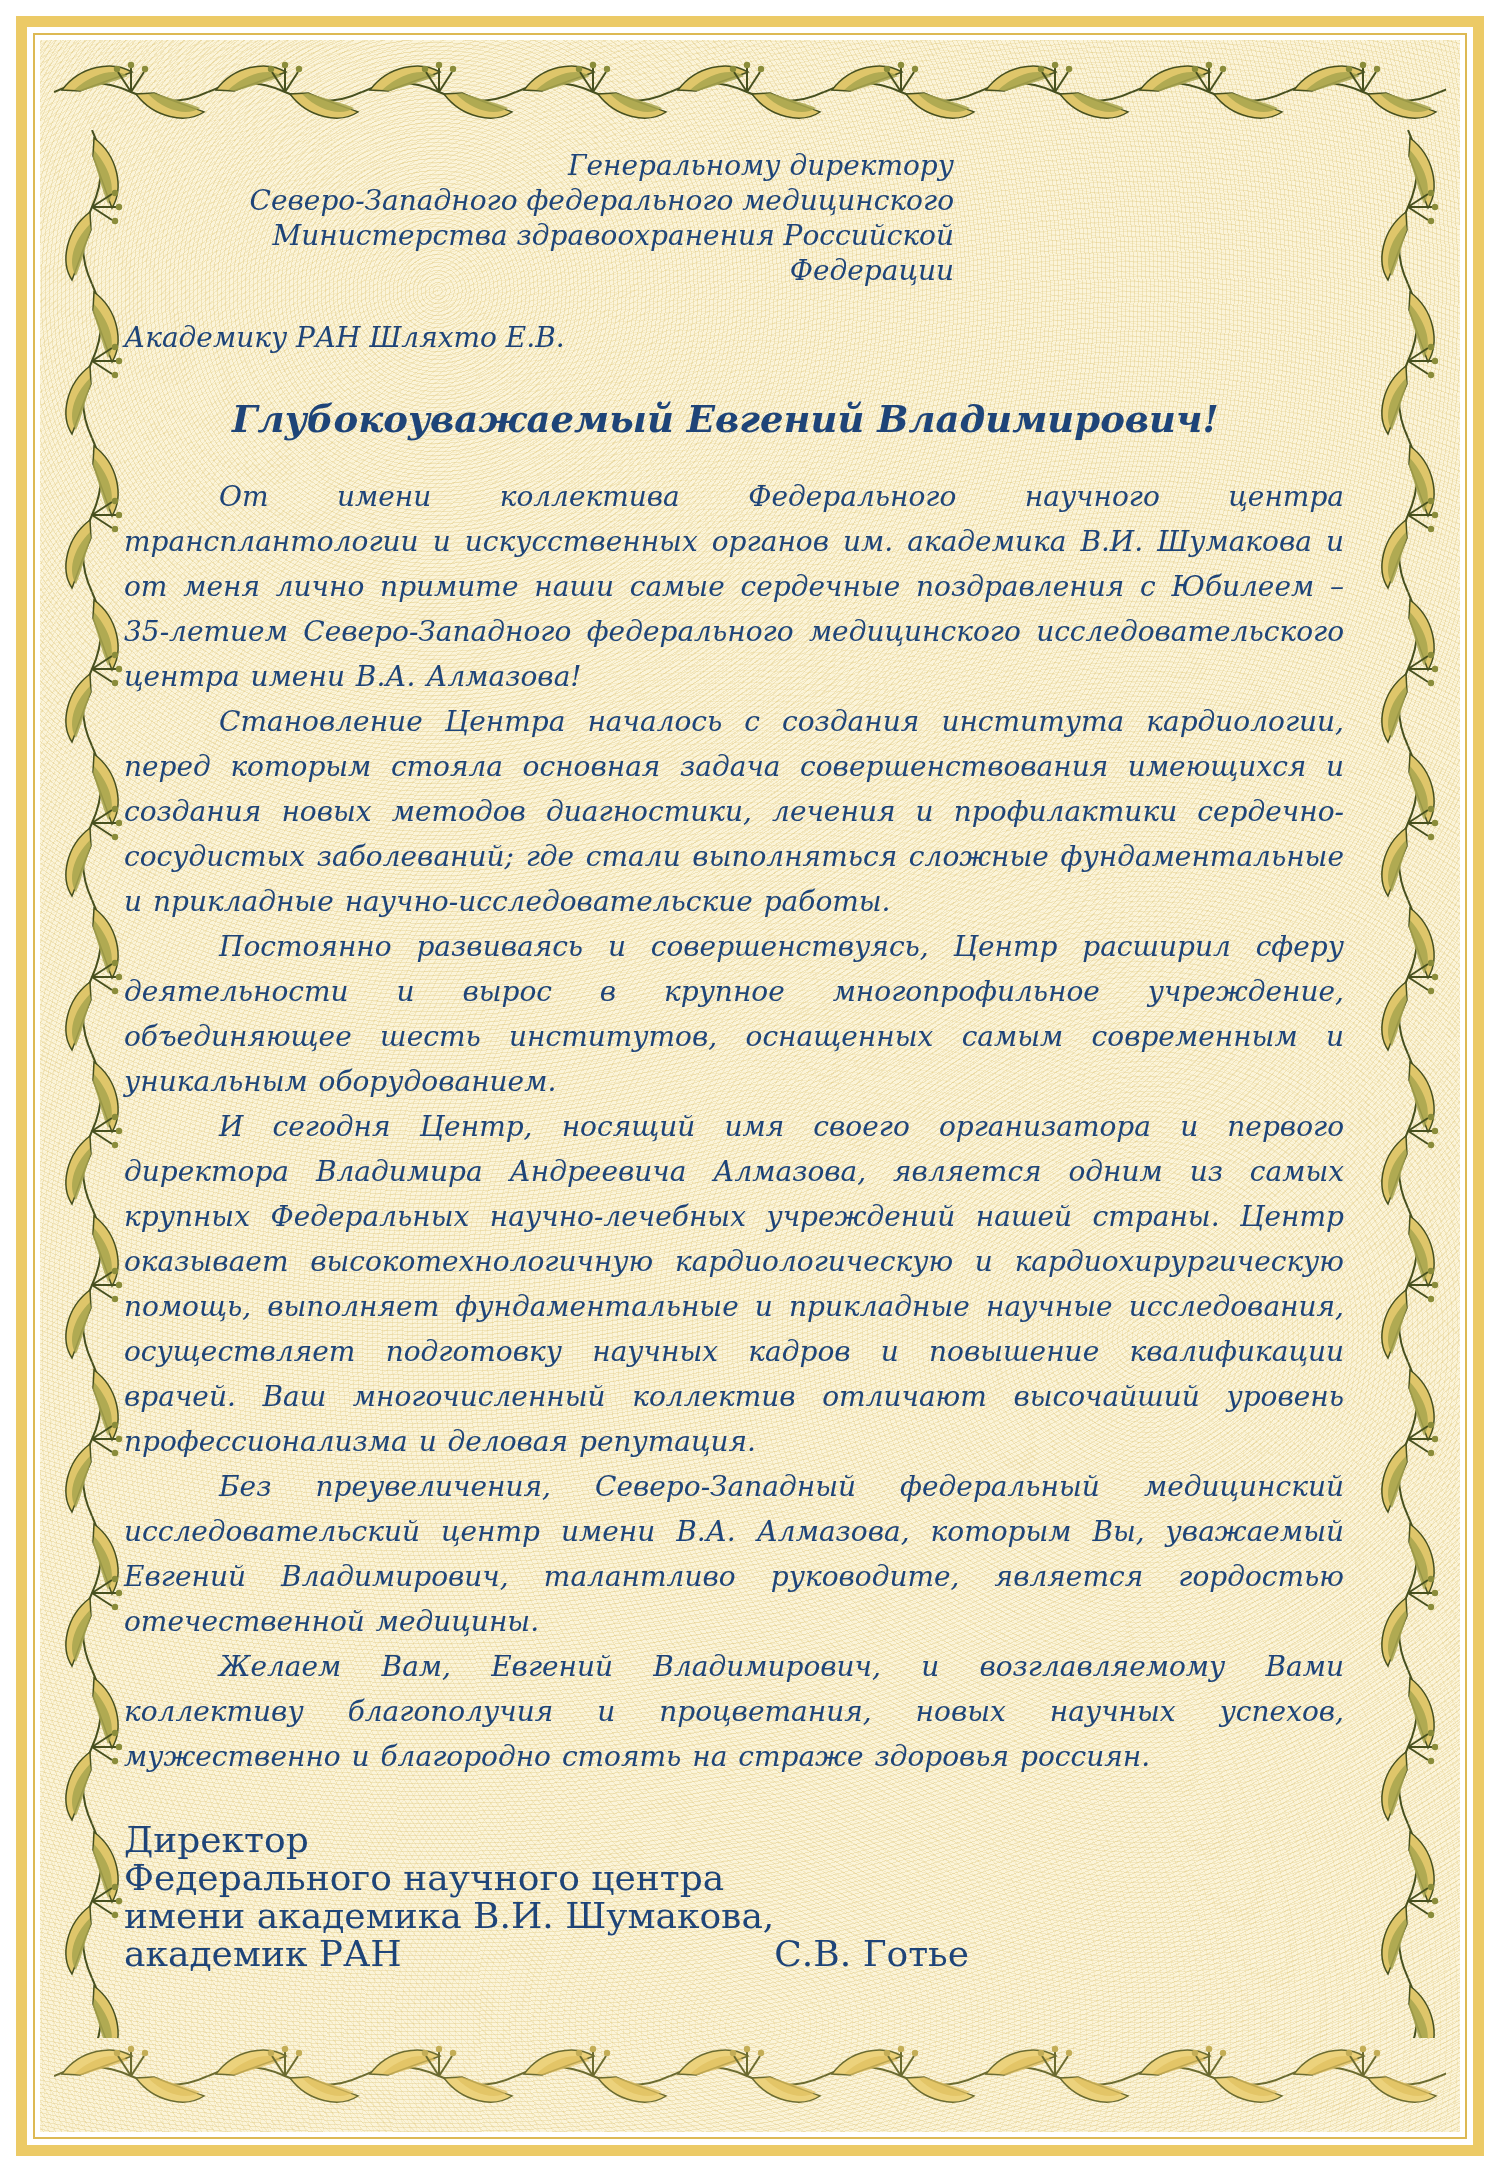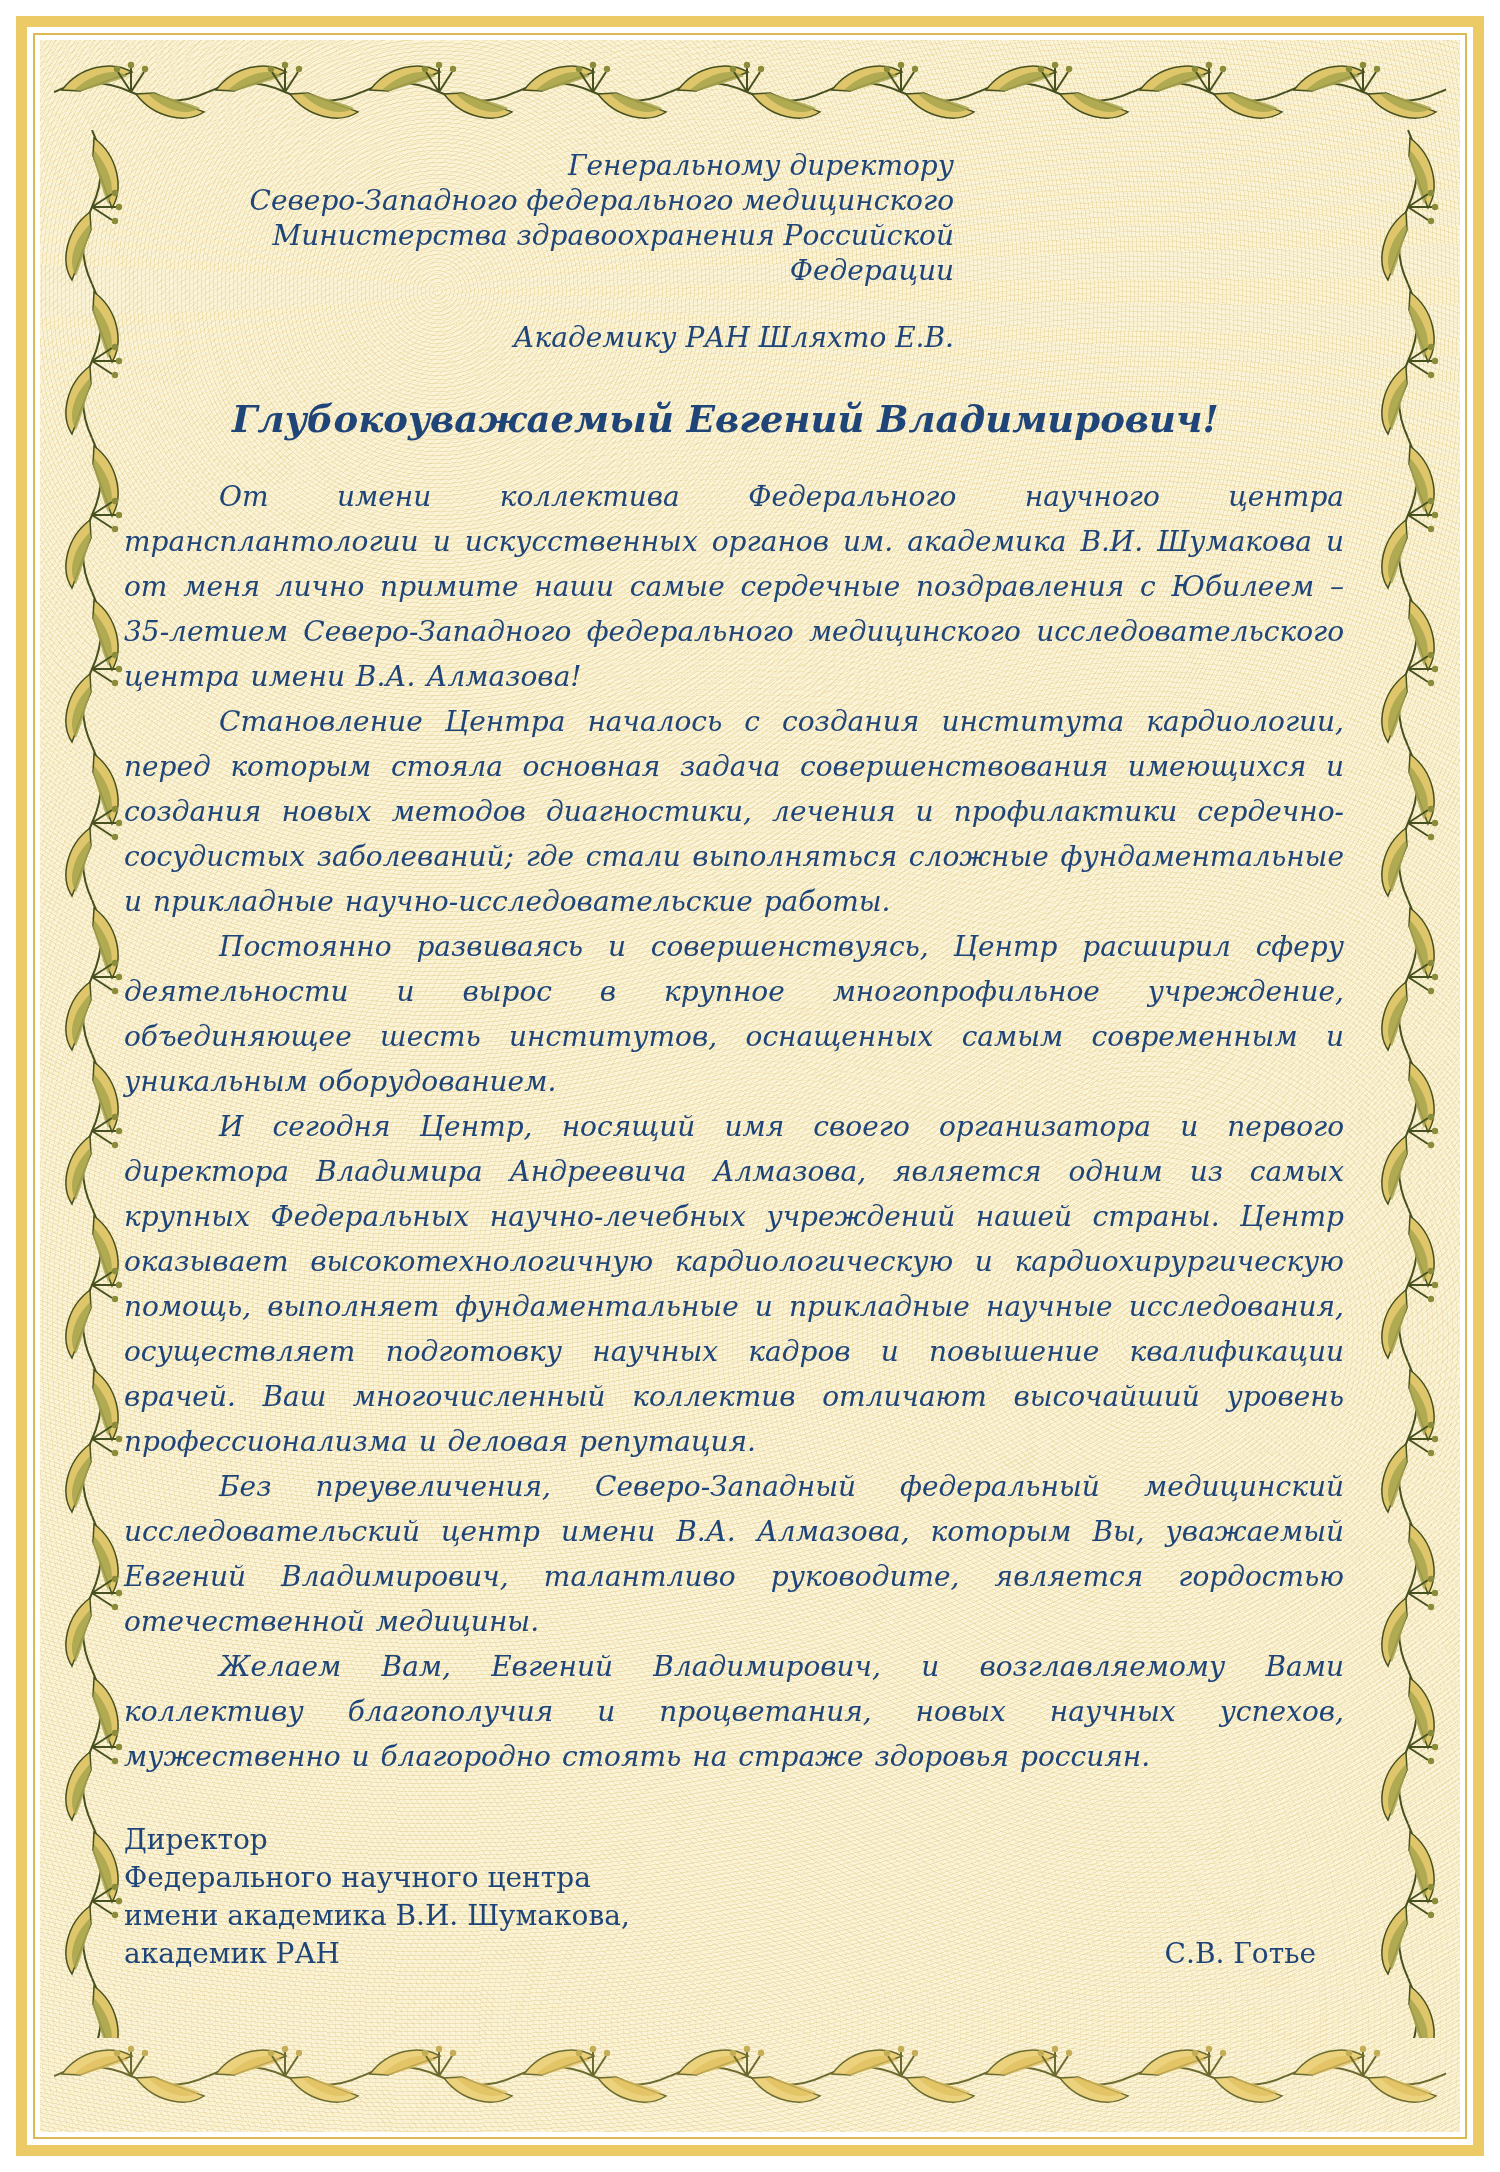--- a/index.html
+++ b/index.html
@@ -32,21 +32,21 @@
     position:absolute;left:124px;top:148px;width:1220px;
     color:#1e4478;
   }
   .recipient-block{
     text-align:right;
     padding-right:390px;
     font-style:italic;
     font-size:28px;line-height:35px;
   }
   .addressee{
-    text-align:right;
+    text-align:left;
     padding-right:390px;
     font-style:italic;
     font-size:28px;line-height:35px;
     margin-top:32px;
   }
   .salutation{
     margin-top:44px;
     padding-left:108px;
     font-style:italic;font-weight:bold;
     font-size:37px;line-height:40px;
@@ -55,22 +55,22 @@
   .body-text p{
     margin:0;
     font-style:italic;
     font-size:28px;line-height:45px;
     text-align:justify;
     text-indent:95px;
     word-spacing:2px;
   }
   .signature{
     margin-top:42px;
-    display:flex;justify-content:space-between;align-items:flex-end;
-    font-size:28px;line-height:38px;
+    display:flex;justify-content:flex-start;align-items:flex-end;
+    font-size:36px;line-height:38px;
     padding-right:28px;
   }
   .signature .sig-lines div{white-space:nowrap;}
   .signer-name{white-space:nowrap;}
 </style>
 </head>
 <body>
 
 <svg width="0" height="0" style="position:absolute" aria-hidden="true">
   <defs>

